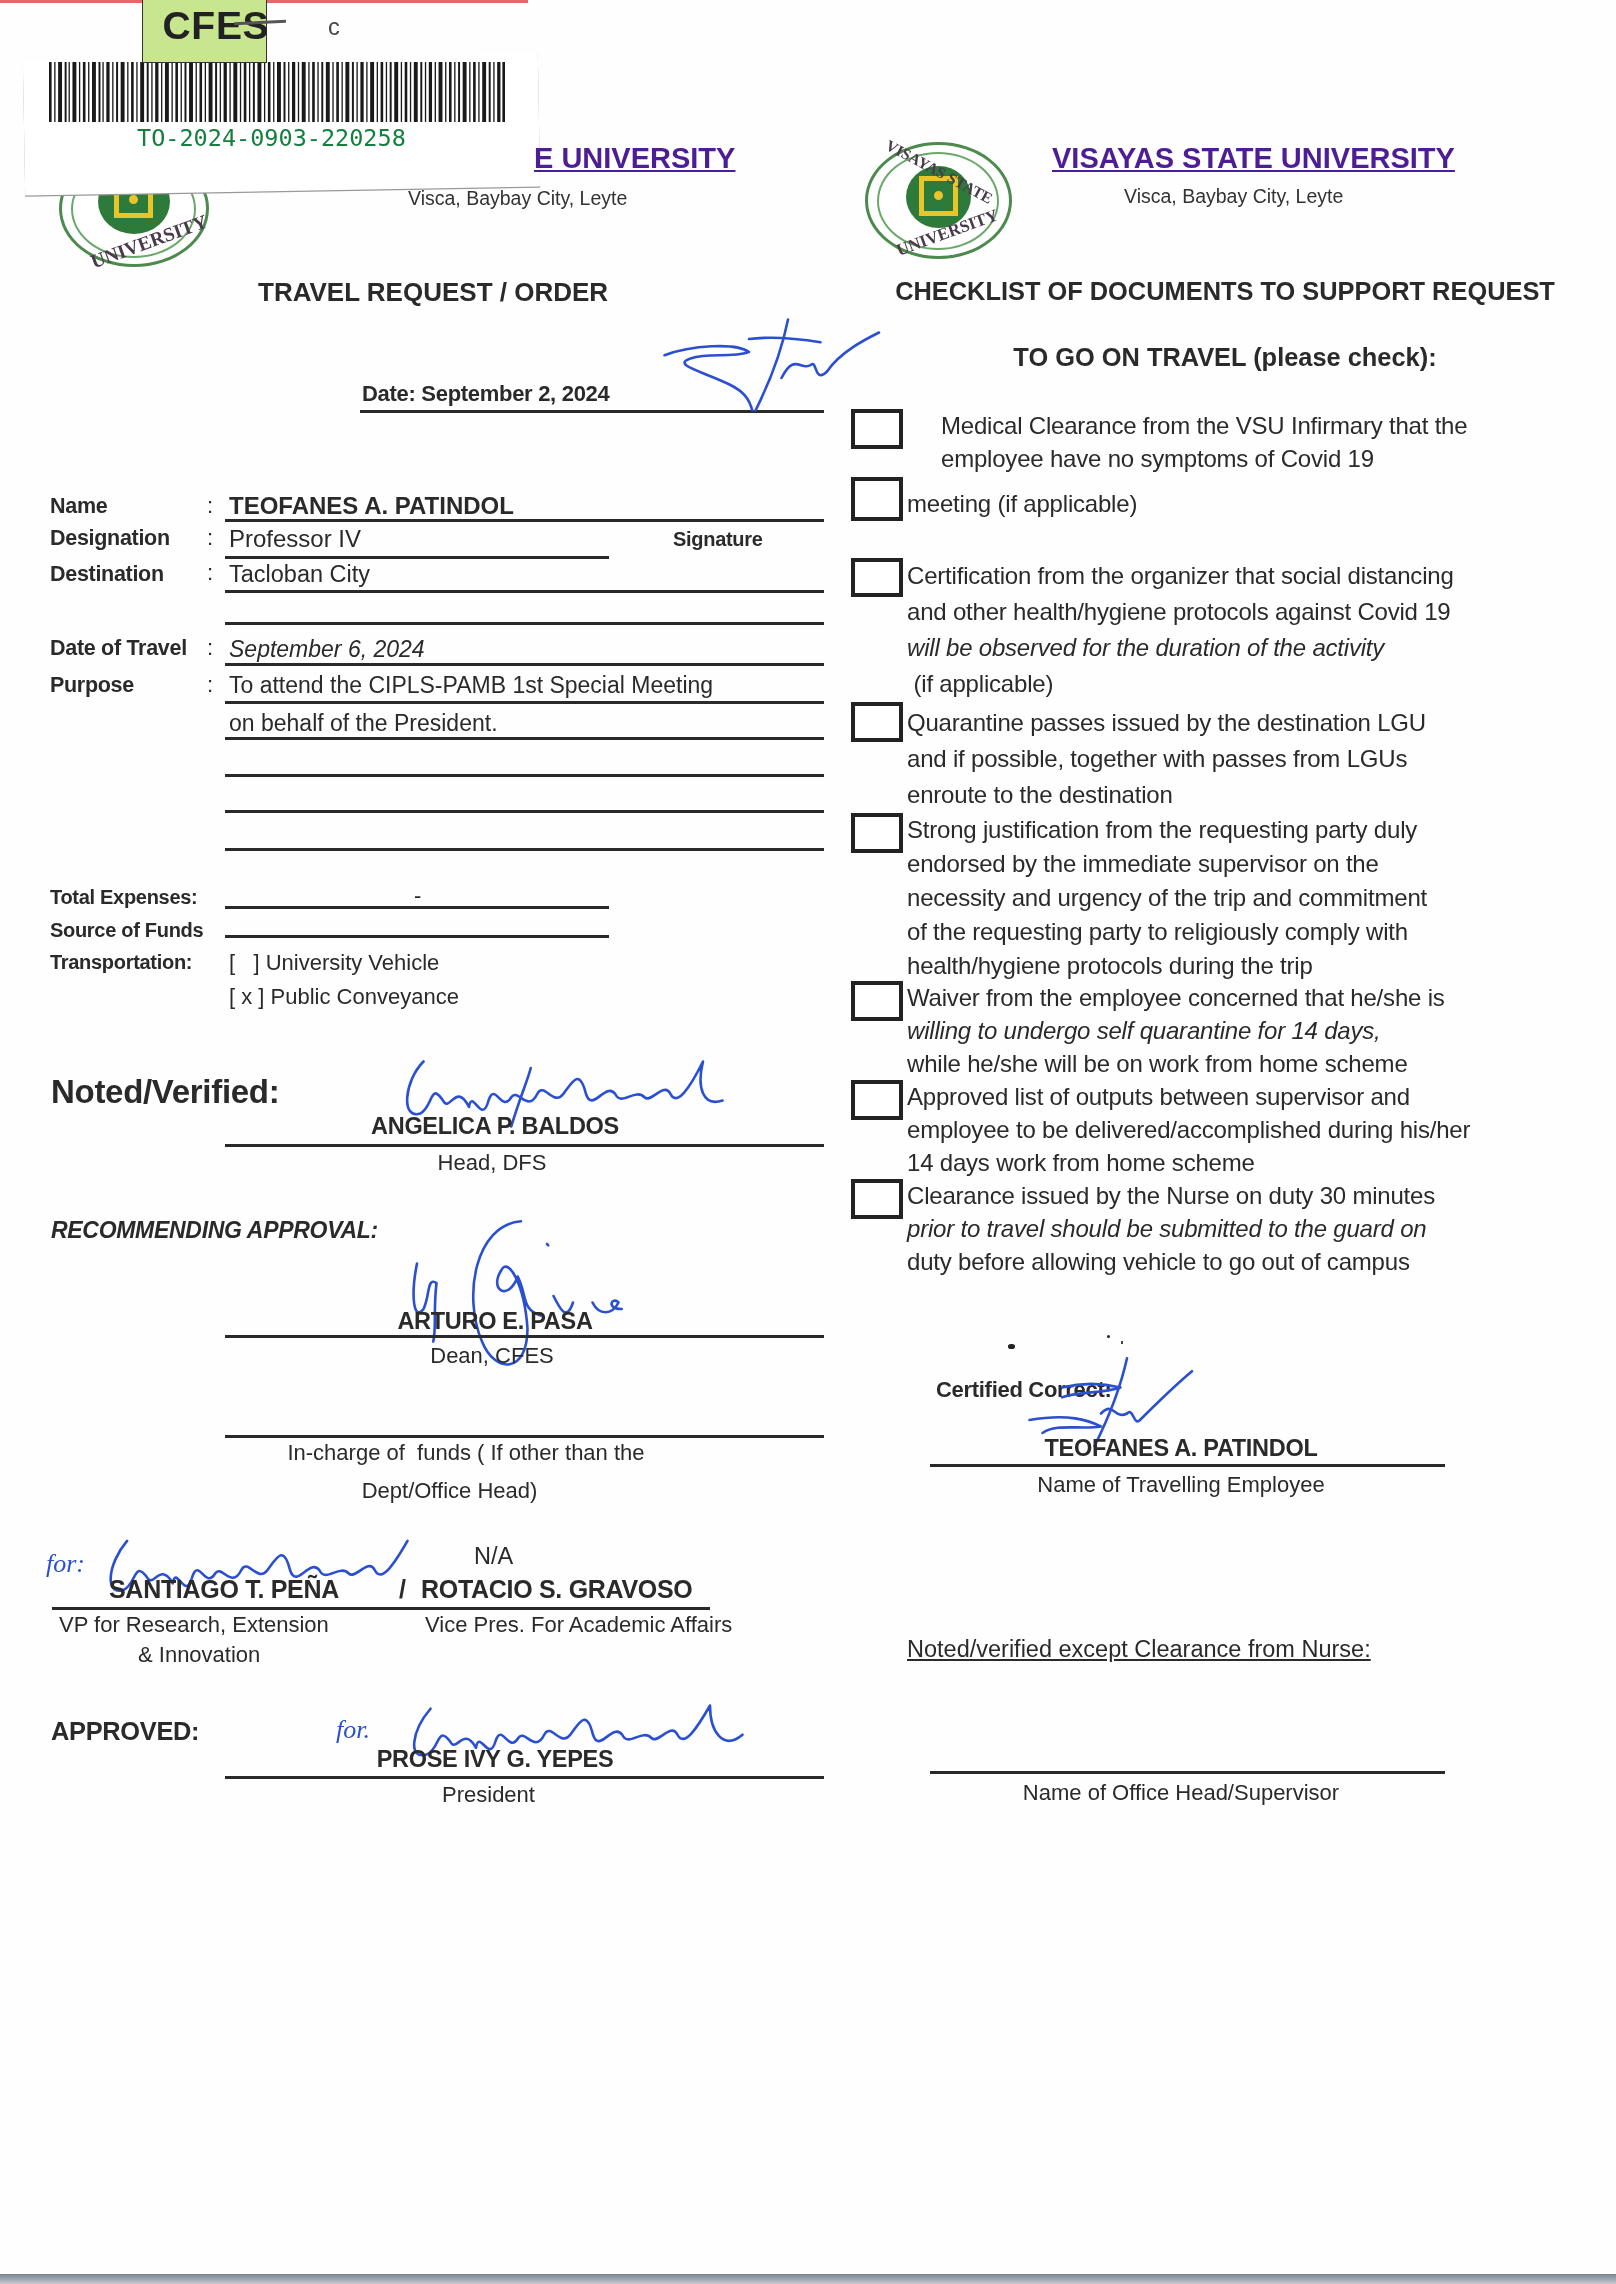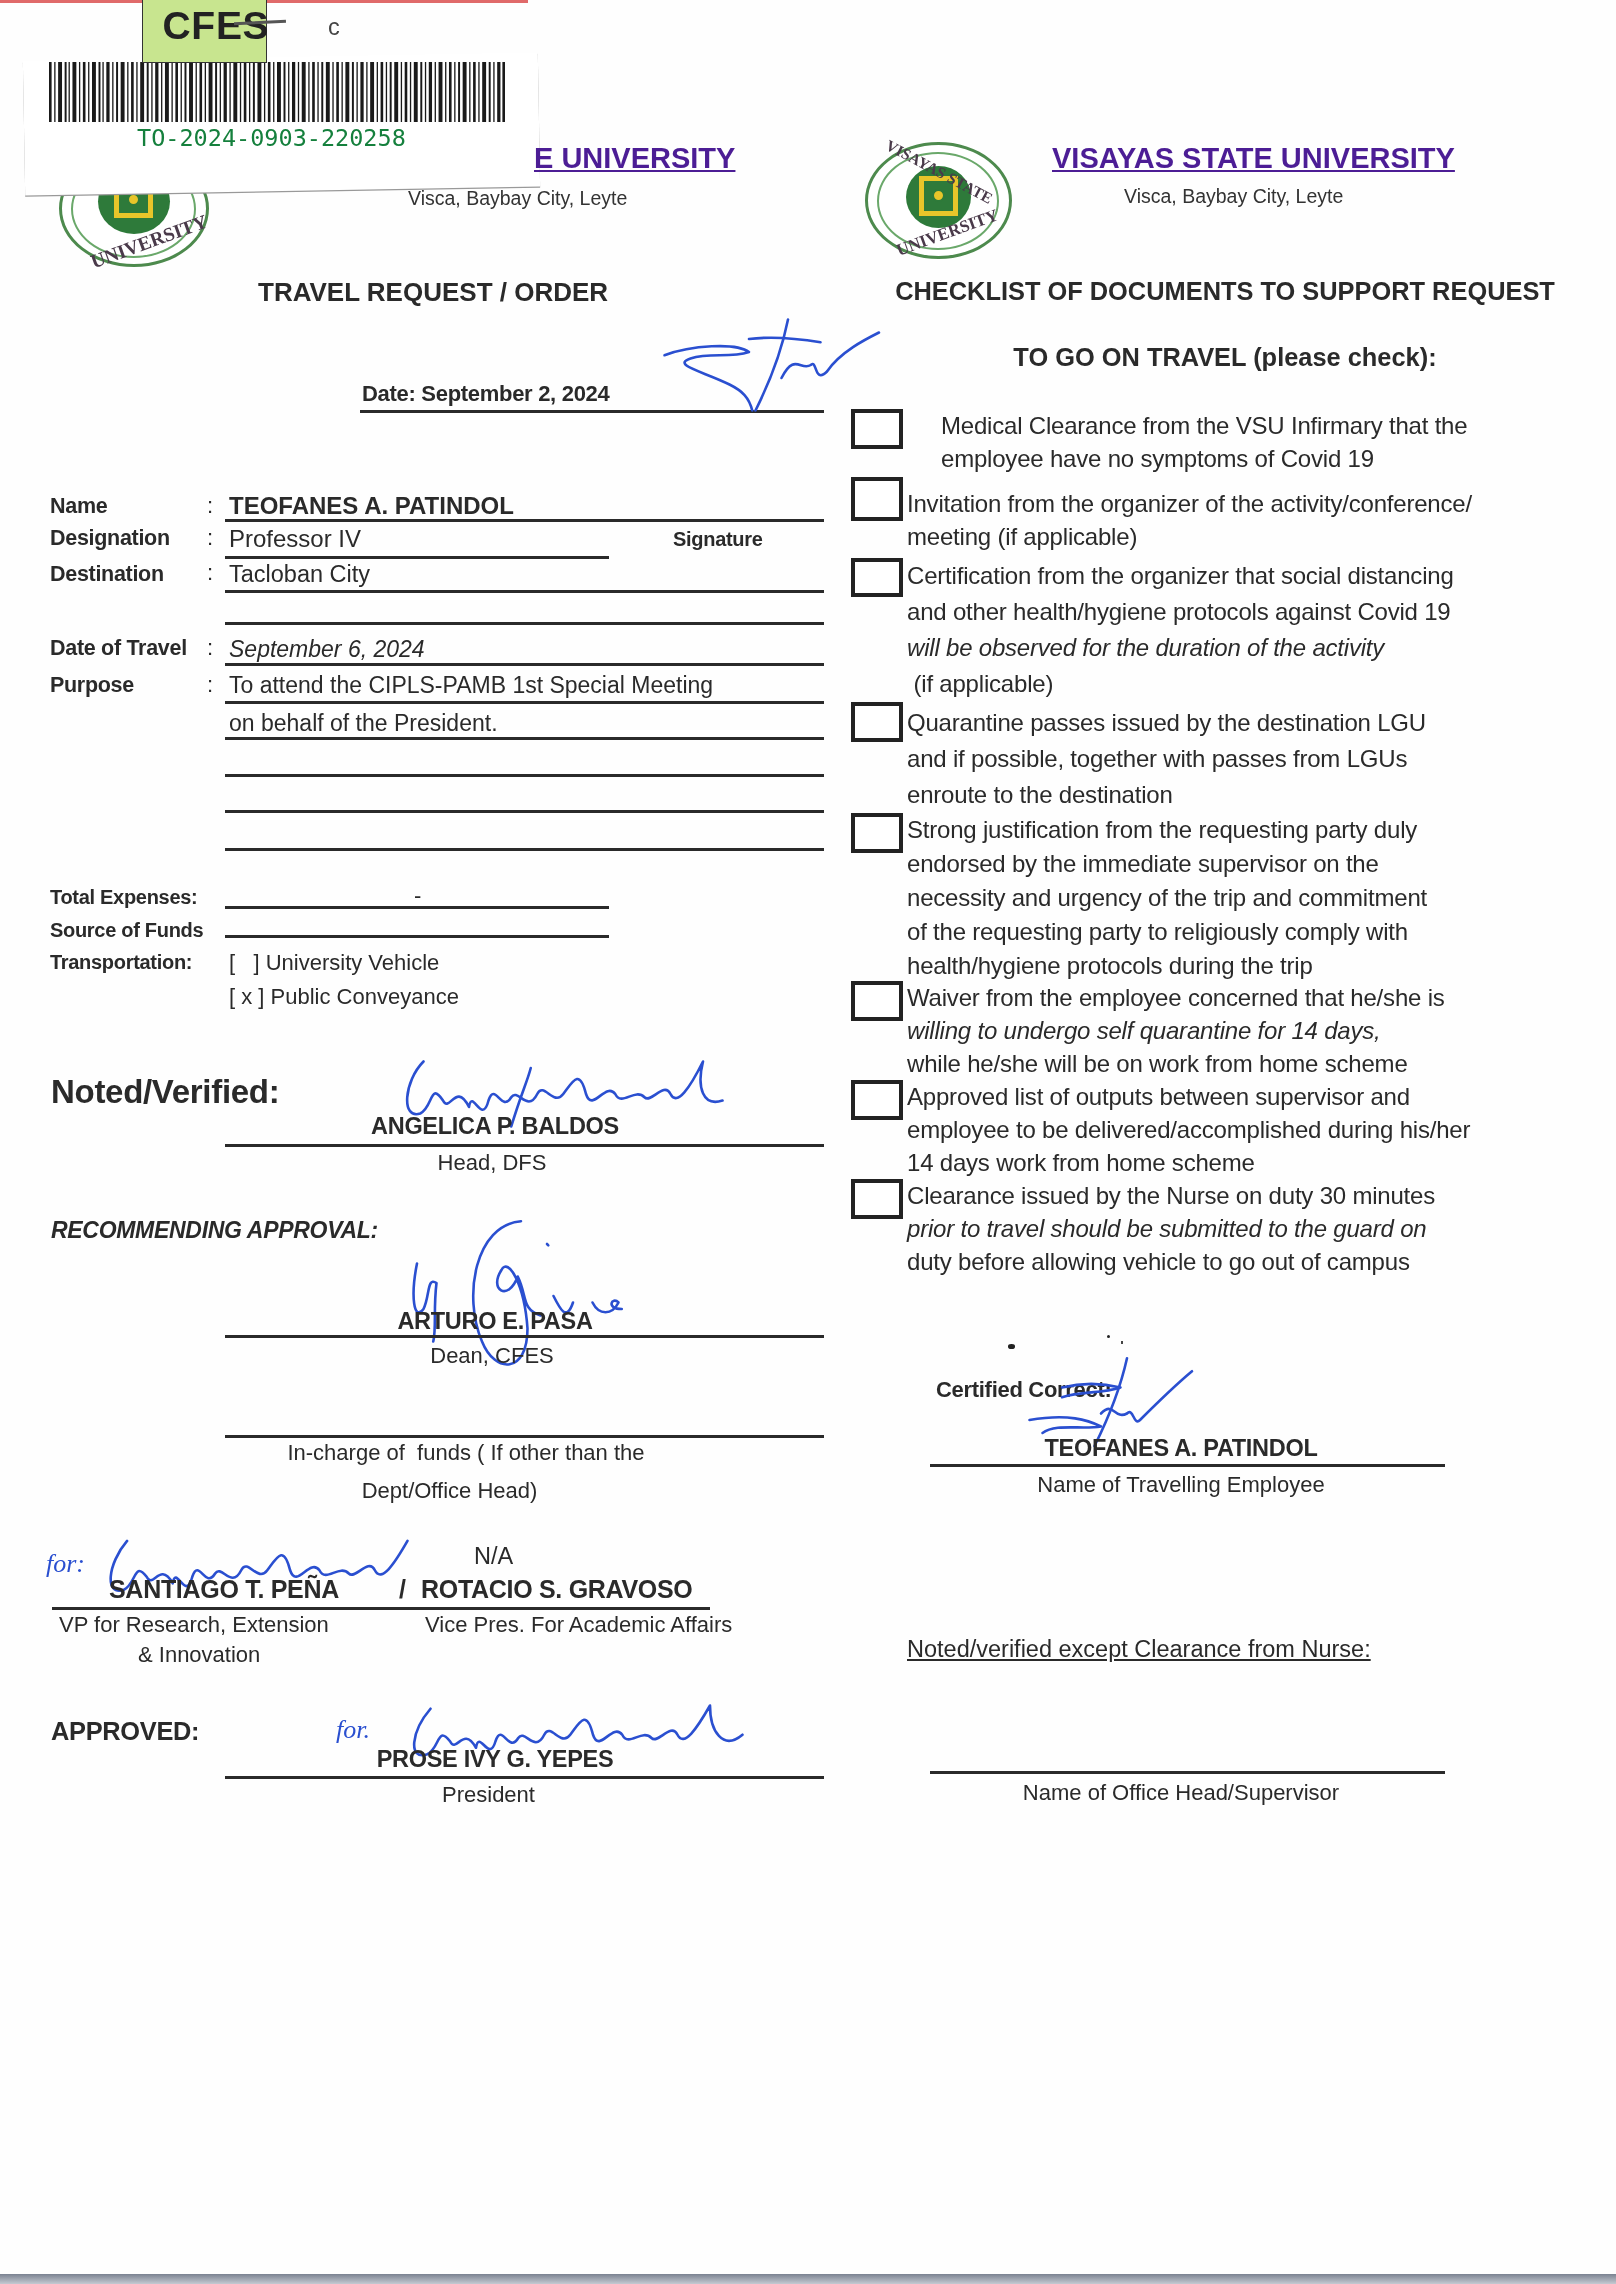--- a/index.html
+++ b/index.html
@@ -296,21 +296,20 @@
 <div class="abs section-title center" style="left:847px; top:311px; width:756px; font-size:25.4px;margin-top:32px;">TO GO ON TRAVEL (please check):</div>
 
 <div class="chk-box" style="left:851px; top:409px;"></div>
 <div class="abs chk-text" style="left:941px; top:409px;">
   <div>Medical Clearance from the VSU Infirmary that the</div>
   <div>employee have no symptoms of Covid 19</div>
 </div>
 
 <div class="chk-box" style="left:851px; top:477px; height:44px;"></div>
 <div class="abs chk-text" style="left:907px; top:487px;">
-  <div>Invitation from the organizer of the activity/conference/</div>
   <div>meeting (if applicable)</div>
 </div>
 
 <div class="chk-box" style="left:851px; top:558px; height:39px;"></div>
 <div class="abs chk-text" style="left:907px; top:558px; line-height:36px;">
   <div>Certification from the organizer that social distancing</div>
   <div>and other health/hygiene protocols against Covid 19</div>
   <div class="ital">will be observed for the duration of the activity</div>
   <div style="white-space:pre;"> (if applicable)</div>
 </div>

